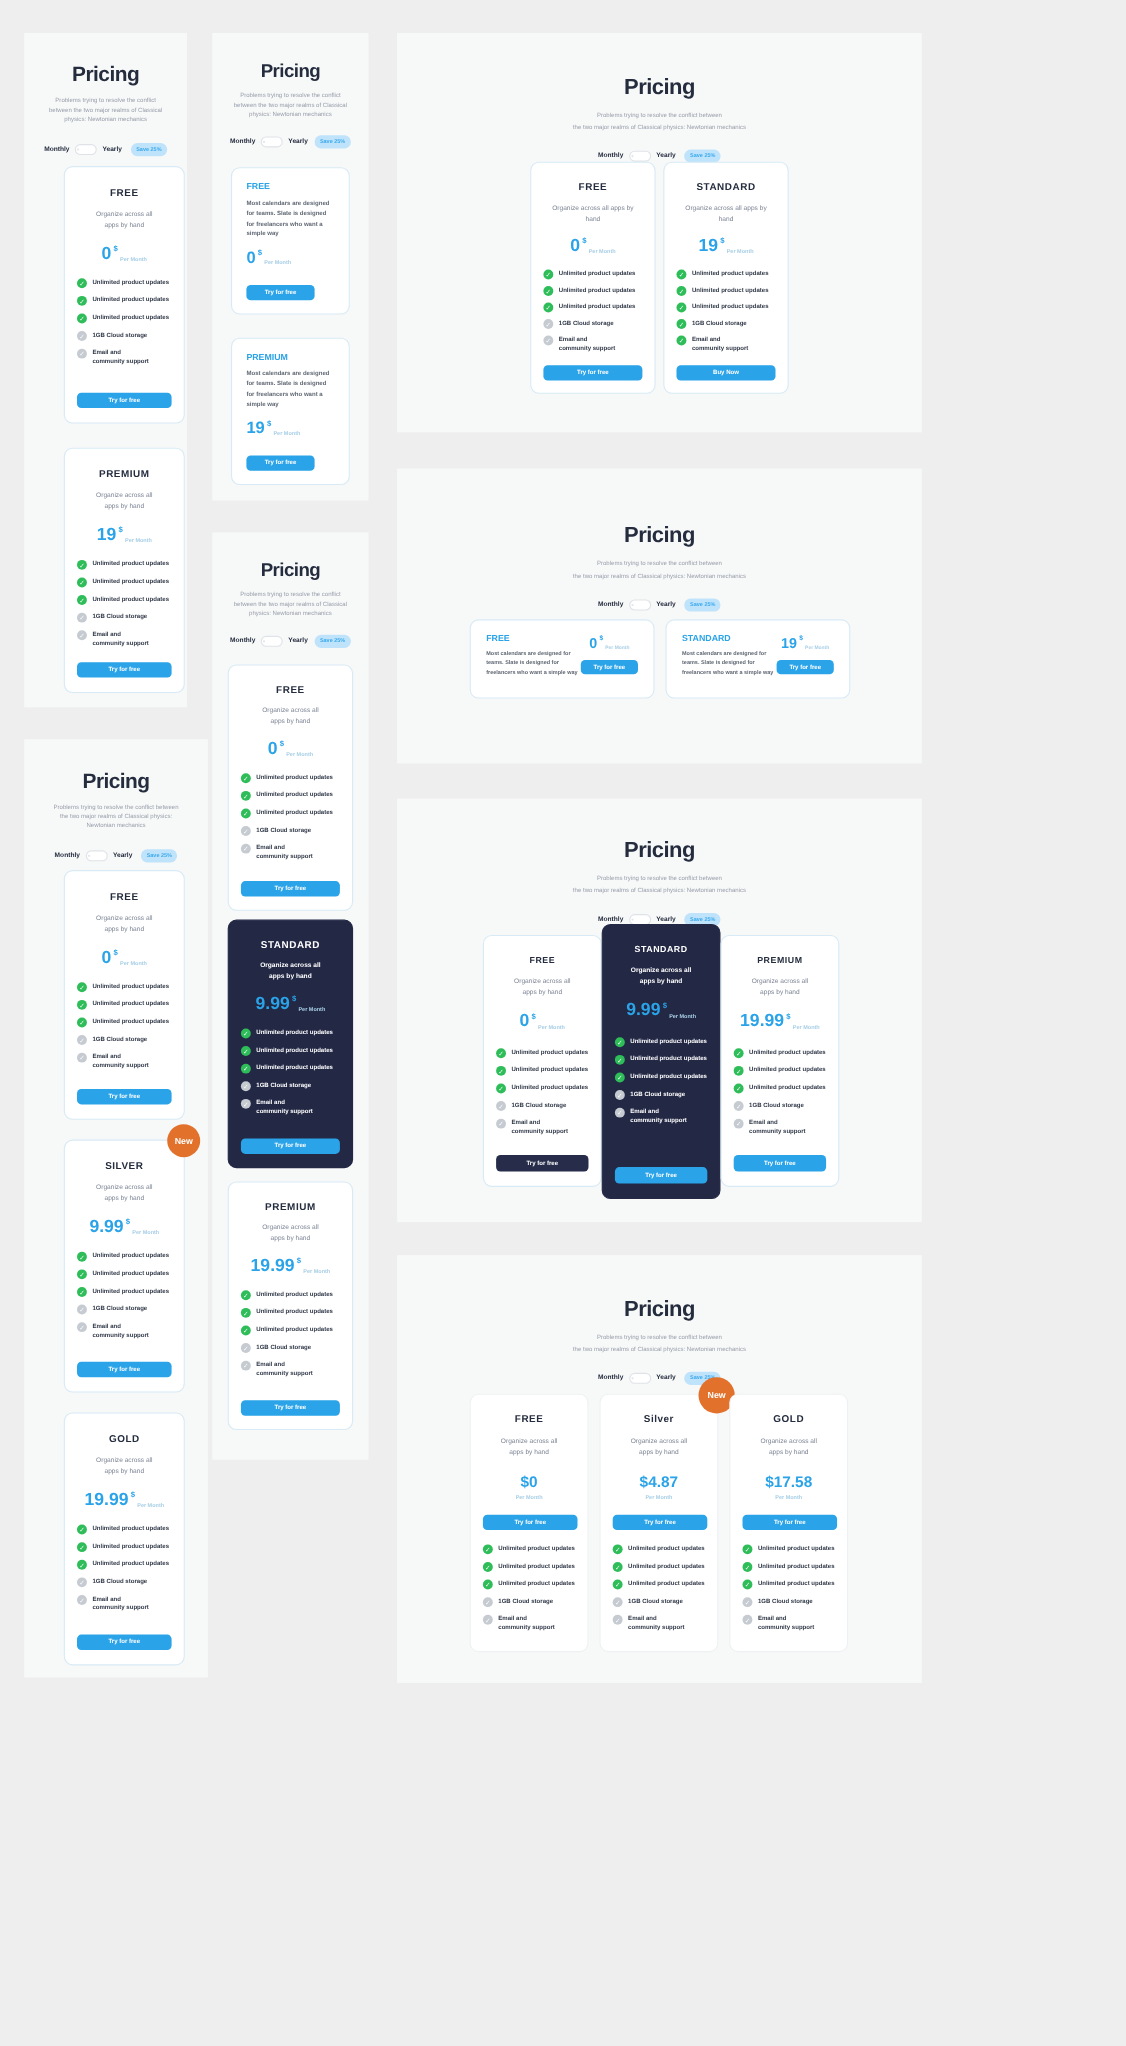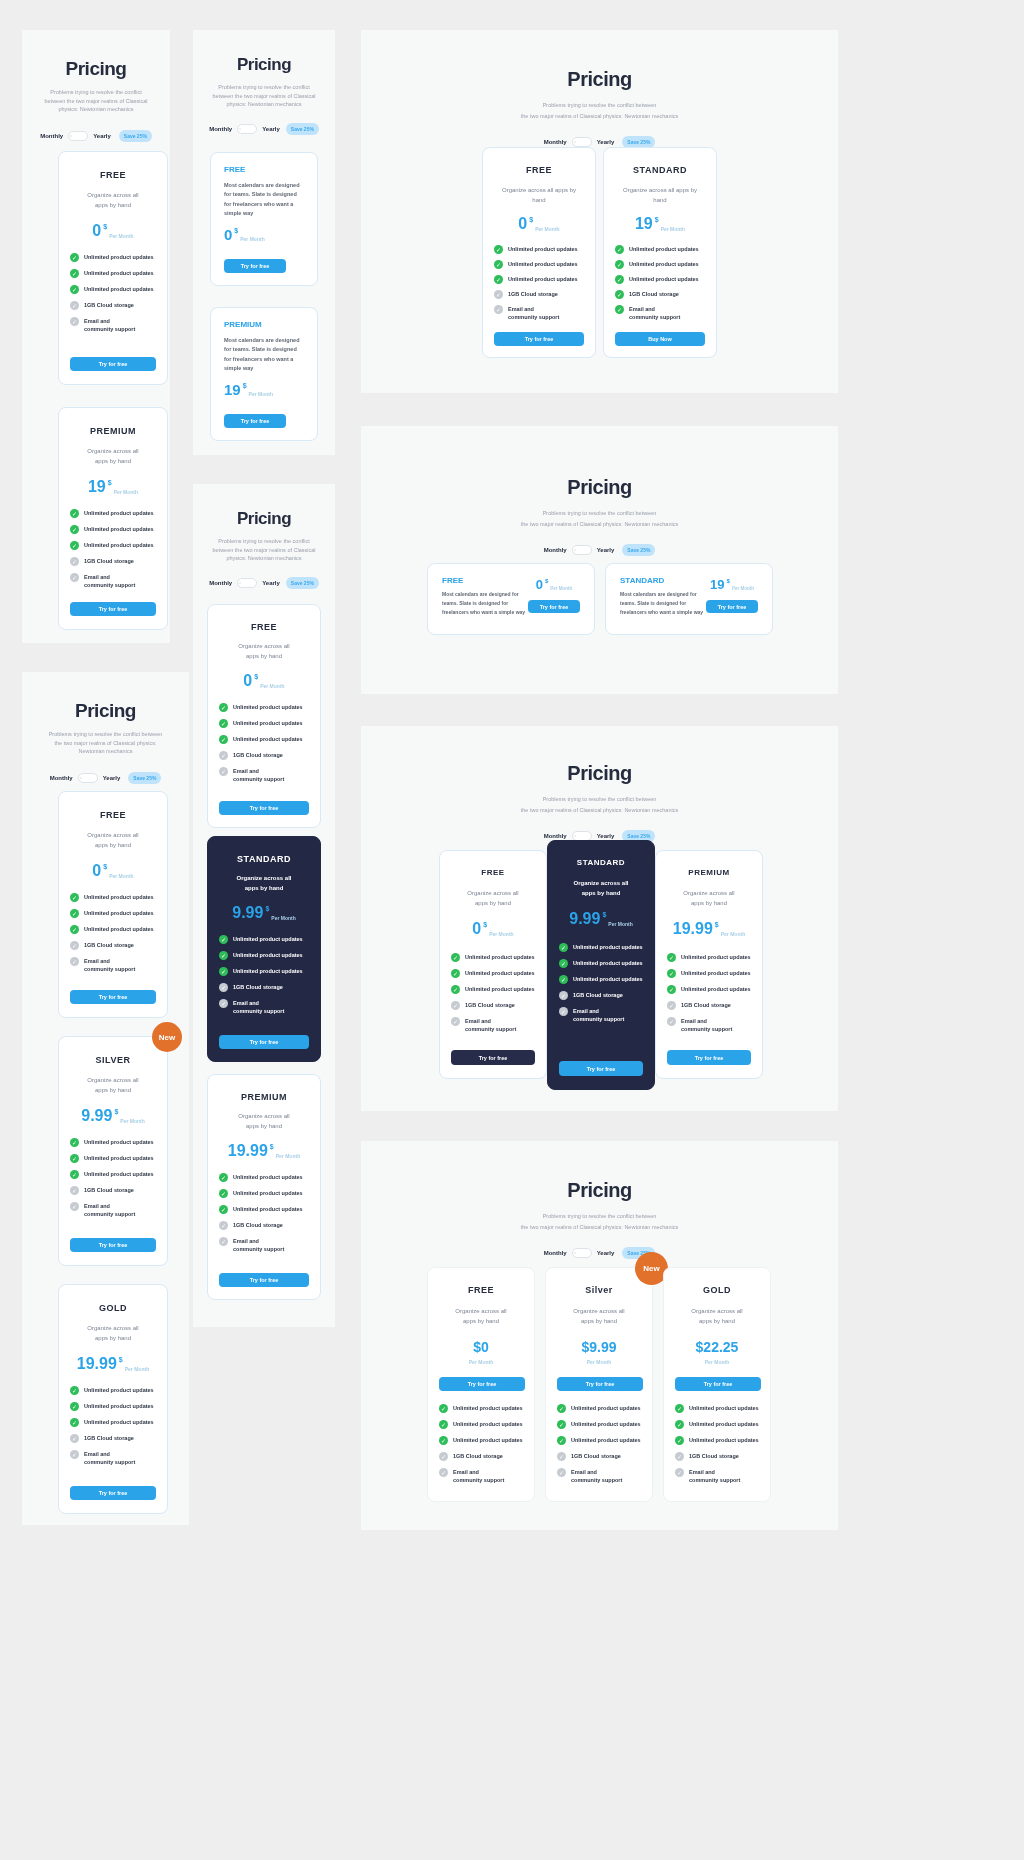--- a/index.html
+++ b/index.html
@@ -641,21 +641,21 @@
         <span class="dot gray" style="width:9px;height:9px;font-size:6px;">✓</span>
         <span class="feat-txt" style="font-size:5.5px;margin-left:5px;margin-top:1px;width:52px;">Email and community support</span>
       </div>
     </div>
   </div>
 
   <div class="card" style="position:absolute;left:184px;top:126px;width:108px;height:235px;padding:14px 11px;border-color:#eef1f3;">
     <div class="badge-new" style="width:33px;height:33px;right:-16px;top:-16px;font-size:8px;">New</div>
     <div class="card-name" style="font-size:9px;margin-top:3px;">Silver</div>
     <div class="card-desc" style="font-size:6px;margin:12px 14px 0;">Organize across all apps by hand</div>
-    <div style="text-align:center;color:#2aa3e8;font-weight:bold;font-size:14px;margin-top:13px;">$9.99</div>
+    <div style="text-align:center;color:#2aa3e8;font-weight:bold;font-size:14px;margin-top:13px;">$4.87</div>
     <div class="permo" style="text-align:center;font-size:5px;margin-top:4px;">Per Month</div>
     <div class="btn" style="margin:12px auto 0;width:86px;height:14px;font-size:5.5px;">Try for free</div>
     <div style="margin-top:13px;">
       <div class="feat" style="margin-bottom:7px;">
         <span class="dot" style="width:9px;height:9px;font-size:6px;">✓</span>
         <span class="feat-txt" style="font-size:5.5px;margin-left:5px;margin-top:1px;">Unlimited product updates</span>
       </div>
       <div class="feat" style="margin-bottom:7px;">
         <span class="dot" style="width:9px;height:9px;font-size:6px;">✓</span>
         <span class="feat-txt" style="font-size:5.5px;margin-left:5px;margin-top:1px;">Unlimited product updates</span>
@@ -671,21 +671,21 @@
       <div class="feat">
         <span class="dot gray" style="width:9px;height:9px;font-size:6px;">✓</span>
         <span class="feat-txt" style="font-size:5.5px;margin-left:5px;margin-top:1px;width:52px;">Email and community support</span>
       </div>
     </div>
   </div>
 
   <div class="card" style="position:absolute;left:302px;top:126px;width:108px;height:235px;padding:14px 11px;border-color:#eef1f3;">
     <div class="card-name" style="font-size:9px;margin-top:3px;">GOLD</div>
     <div class="card-desc" style="font-size:6px;margin:12px 14px 0;">Organize across all apps by hand</div>
-    <div style="text-align:center;color:#2aa3e8;font-weight:bold;font-size:14px;margin-top:13px;">$22.25</div>
+    <div style="text-align:center;color:#2aa3e8;font-weight:bold;font-size:14px;margin-top:13px;">$17.58</div>
     <div class="permo" style="text-align:center;font-size:5px;margin-top:4px;">Per Month</div>
     <div class="btn" style="margin:12px auto 0;width:86px;height:14px;font-size:5.5px;">Try for free</div>
     <div style="margin-top:13px;">
       <div class="feat" style="margin-bottom:7px;">
         <span class="dot" style="width:9px;height:9px;font-size:6px;">✓</span>
         <span class="feat-txt" style="font-size:5.5px;margin-left:5px;margin-top:1px;">Unlimited product updates</span>
       </div>
       <div class="feat" style="margin-bottom:7px;">
         <span class="dot" style="width:9px;height:9px;font-size:6px;">✓</span>
         <span class="feat-txt" style="font-size:5.5px;margin-left:5px;margin-top:1px;">Unlimited product updates</span>

